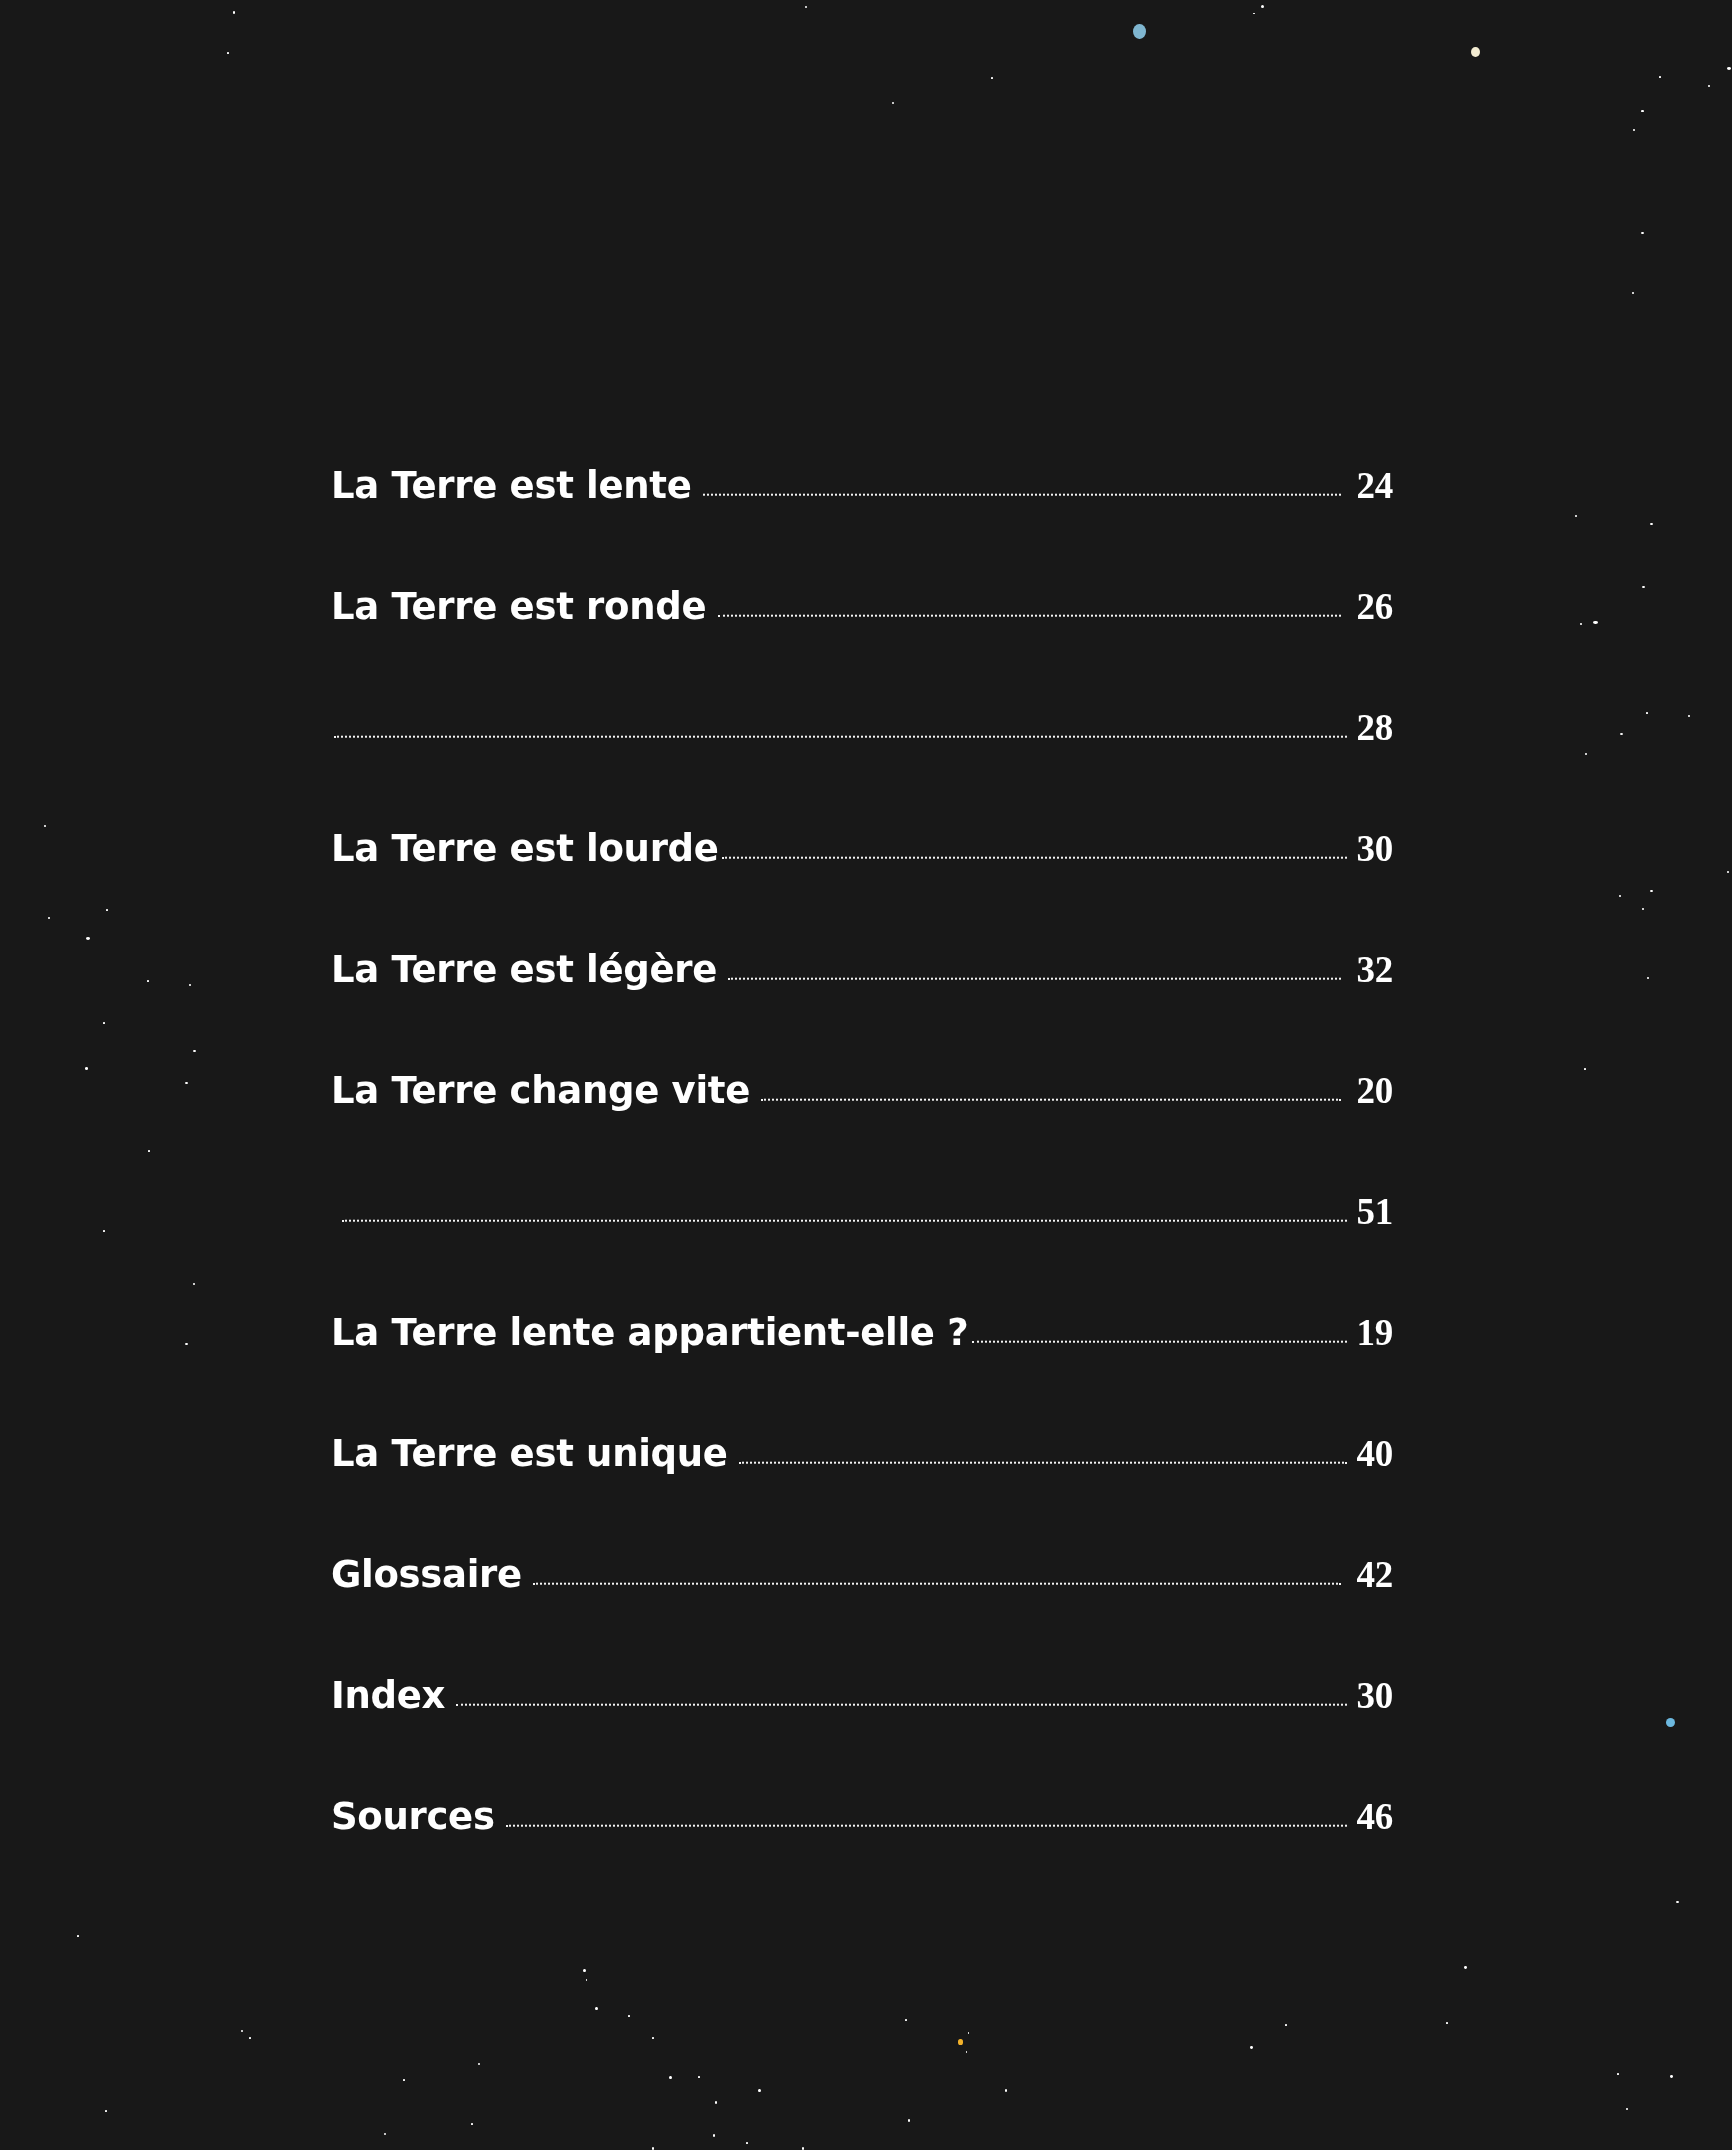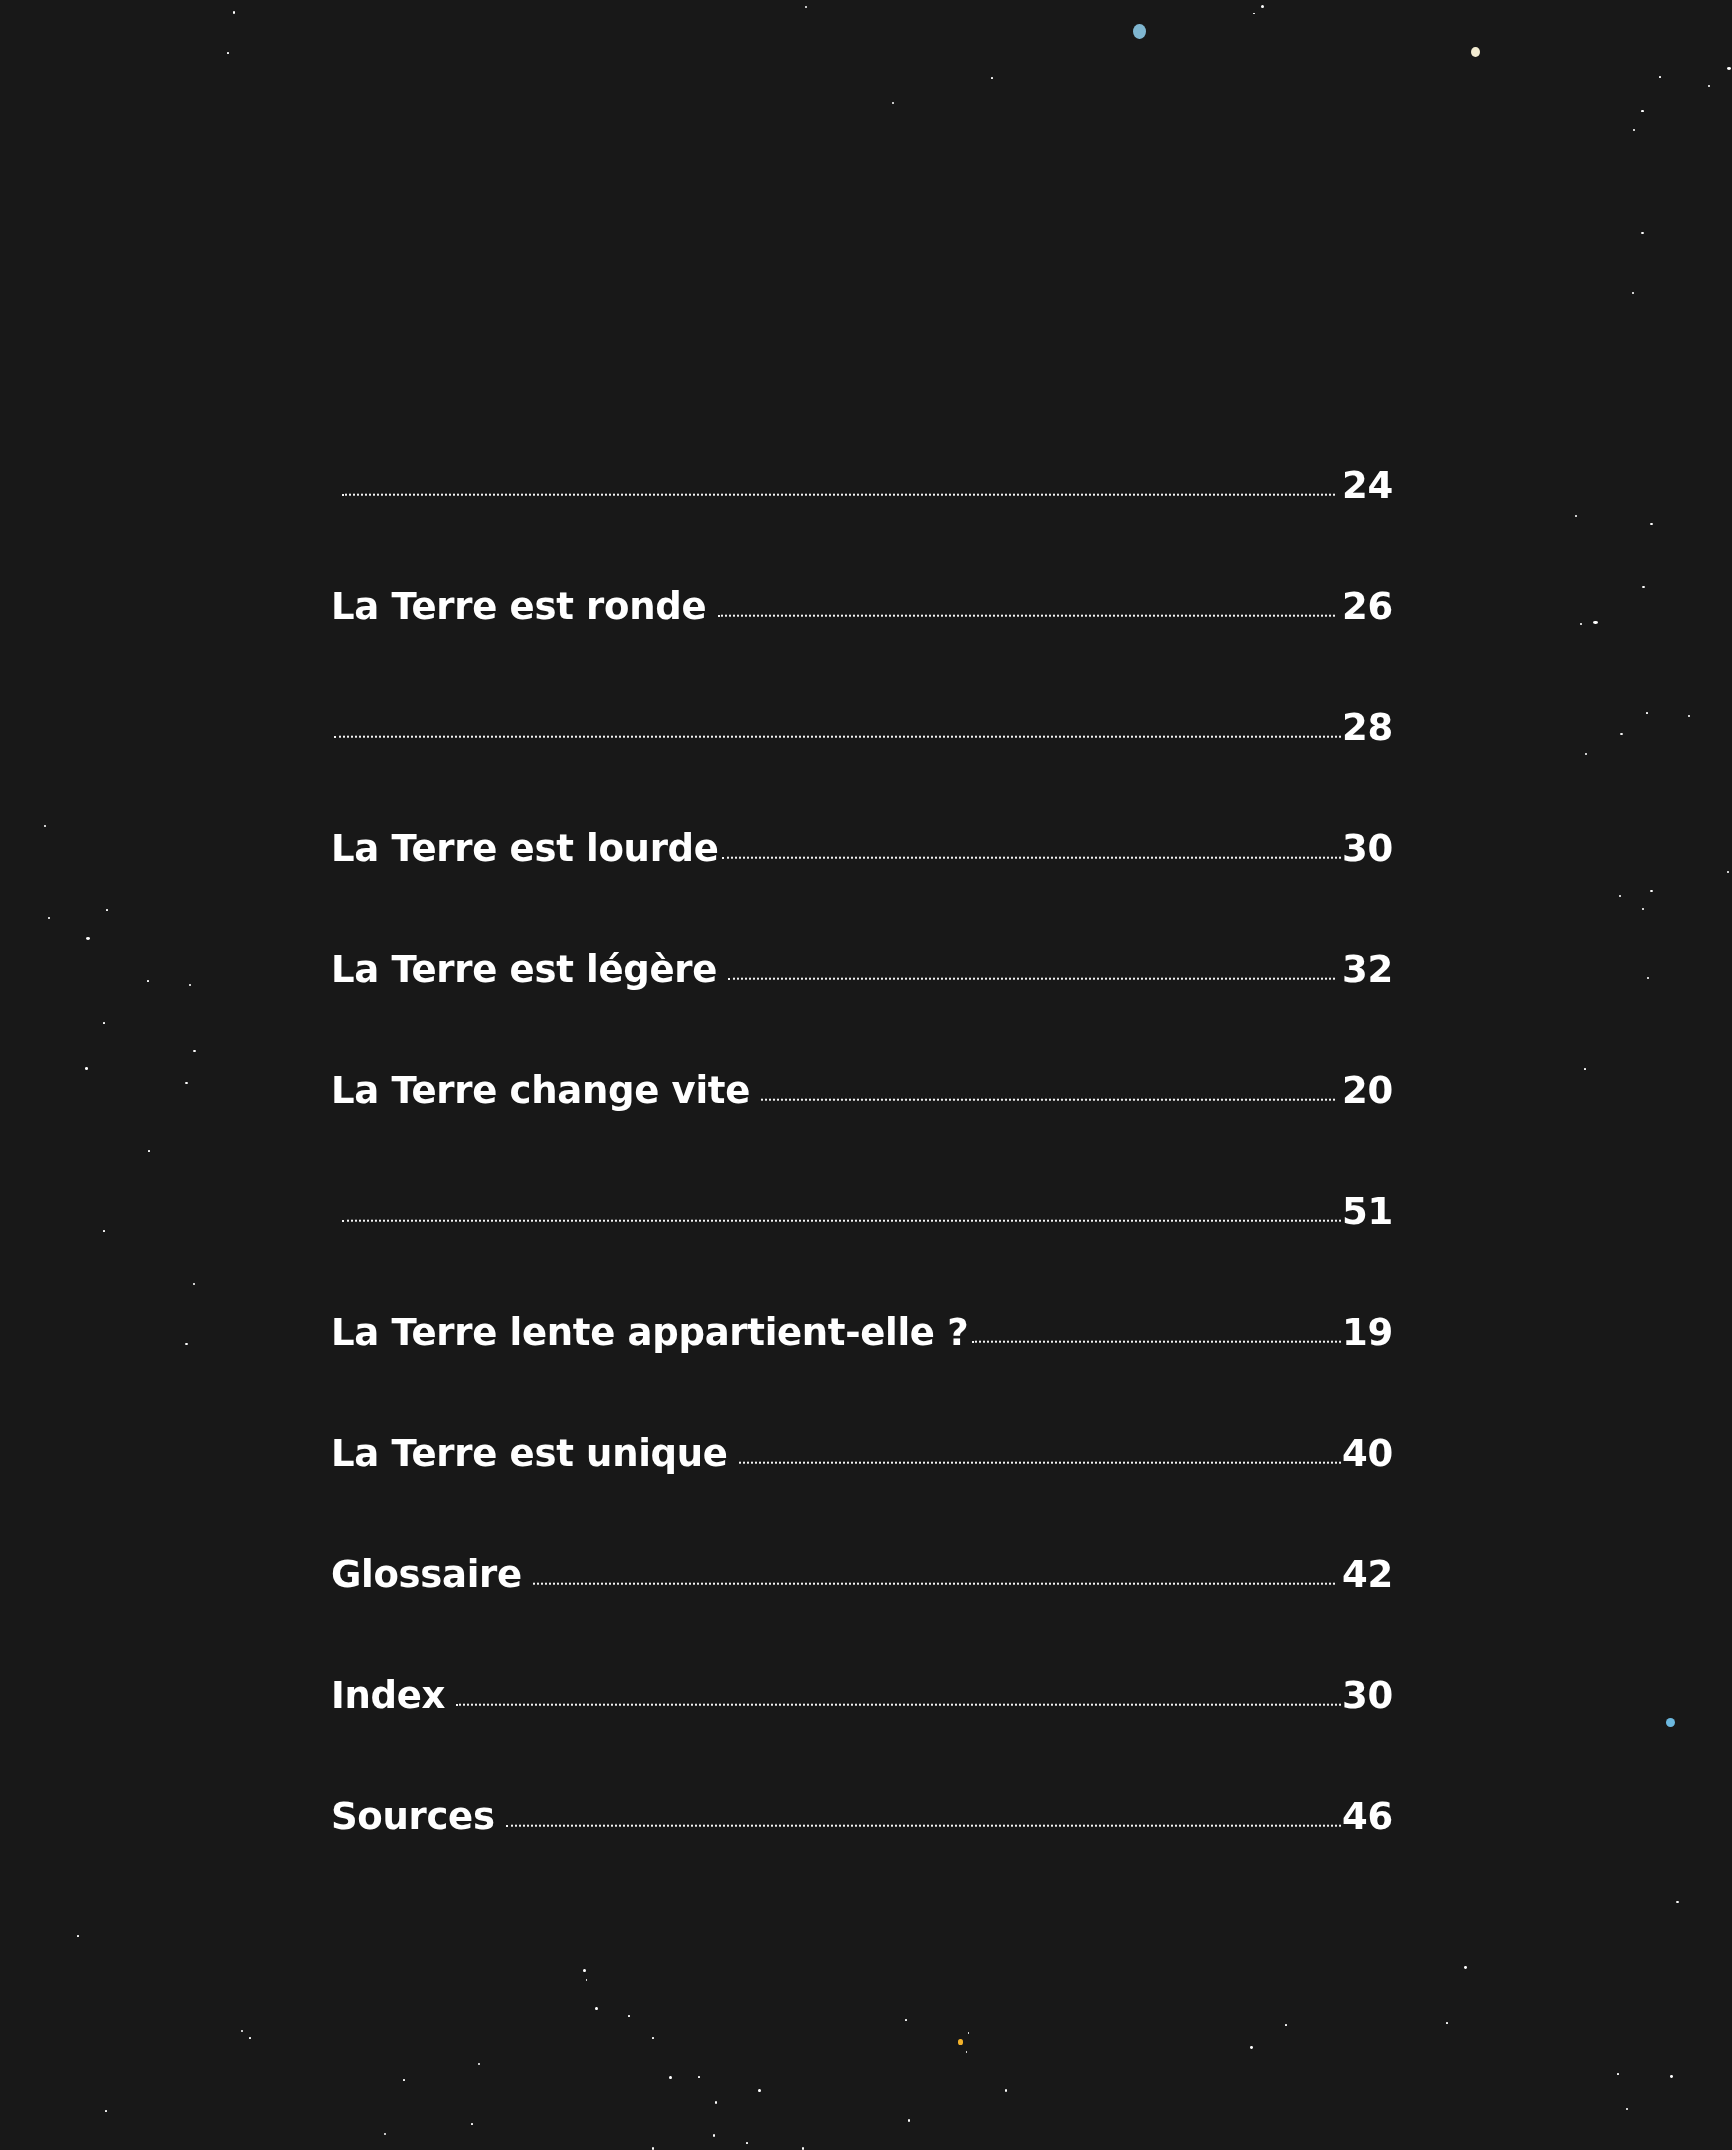--- a/index.html
+++ b/index.html
@@ -49,21 +49,23 @@
       margin: 0 6.8px 0 11.4px;
       border-bottom: 2.8px dotted #ffffff;
       height: 0;
       transform: translateY(-2.3px);
       opacity: 0.95;
     }
     .toc-leader.tight-left { margin-left: 3.4px; }
     .toc-leader.tight-right { margin-right: 1.1px; }
     .toc-page {
       flex: 0 0 auto;
+      text-align: right;
       min-width: 45px;
+      font-family: Liberation Serif, serif;
     }
   </style>
 </head>
 <body>
 
 <div class="starfield">
 
   <div class="star" style="left:1133px;top:24px;width:12.5px;height:14.8px;background:#7fb6d0;"></div>
   <div class="star" style="left:1471px;top:47px;width:9px;height:10.2px;background:#f3ecd2;"></div>
   <div class="star" style="left:1666px;top:1718px;width:9px;height:9px;background:#6cb8df;"></div>
@@ -145,20 +147,21 @@
   <div class="star" style="left:241px;top:2030px;width:2.3px;height:2.3px;"></div>
   <div class="star" style="left:249px;top:2037px;width:1.7px;height:1.7px;"></div>
   <div class="star" style="left:77px;top:1935px;width:1.7px;height:1.7px;"></div>
   <div class="star" style="left:105px;top:2110px;width:1.7px;height:1.7px;"></div>
   <div class="star" style="left:384px;top:2133px;width:2.3px;height:2.3px;"></div>
   <div class="star" style="left:471px;top:2123px;width:1.7px;height:1.7px;"></div>
 </div>
 
 <div class="toc">
   <div class="toc-entry">
+    <span class="toc-title">La Terre est lente</span>
     <span class="toc-leader"></span>
     <span class="toc-page">24</span>
   </div>
   <div class="toc-entry">
     <span class="toc-title">La Terre est ronde</span>
     <span class="toc-leader"></span>
     <span class="toc-page">26</span>
   </div>
   <div class="toc-entry">
     <span class="toc-leader tight-left tight-right"></span>

